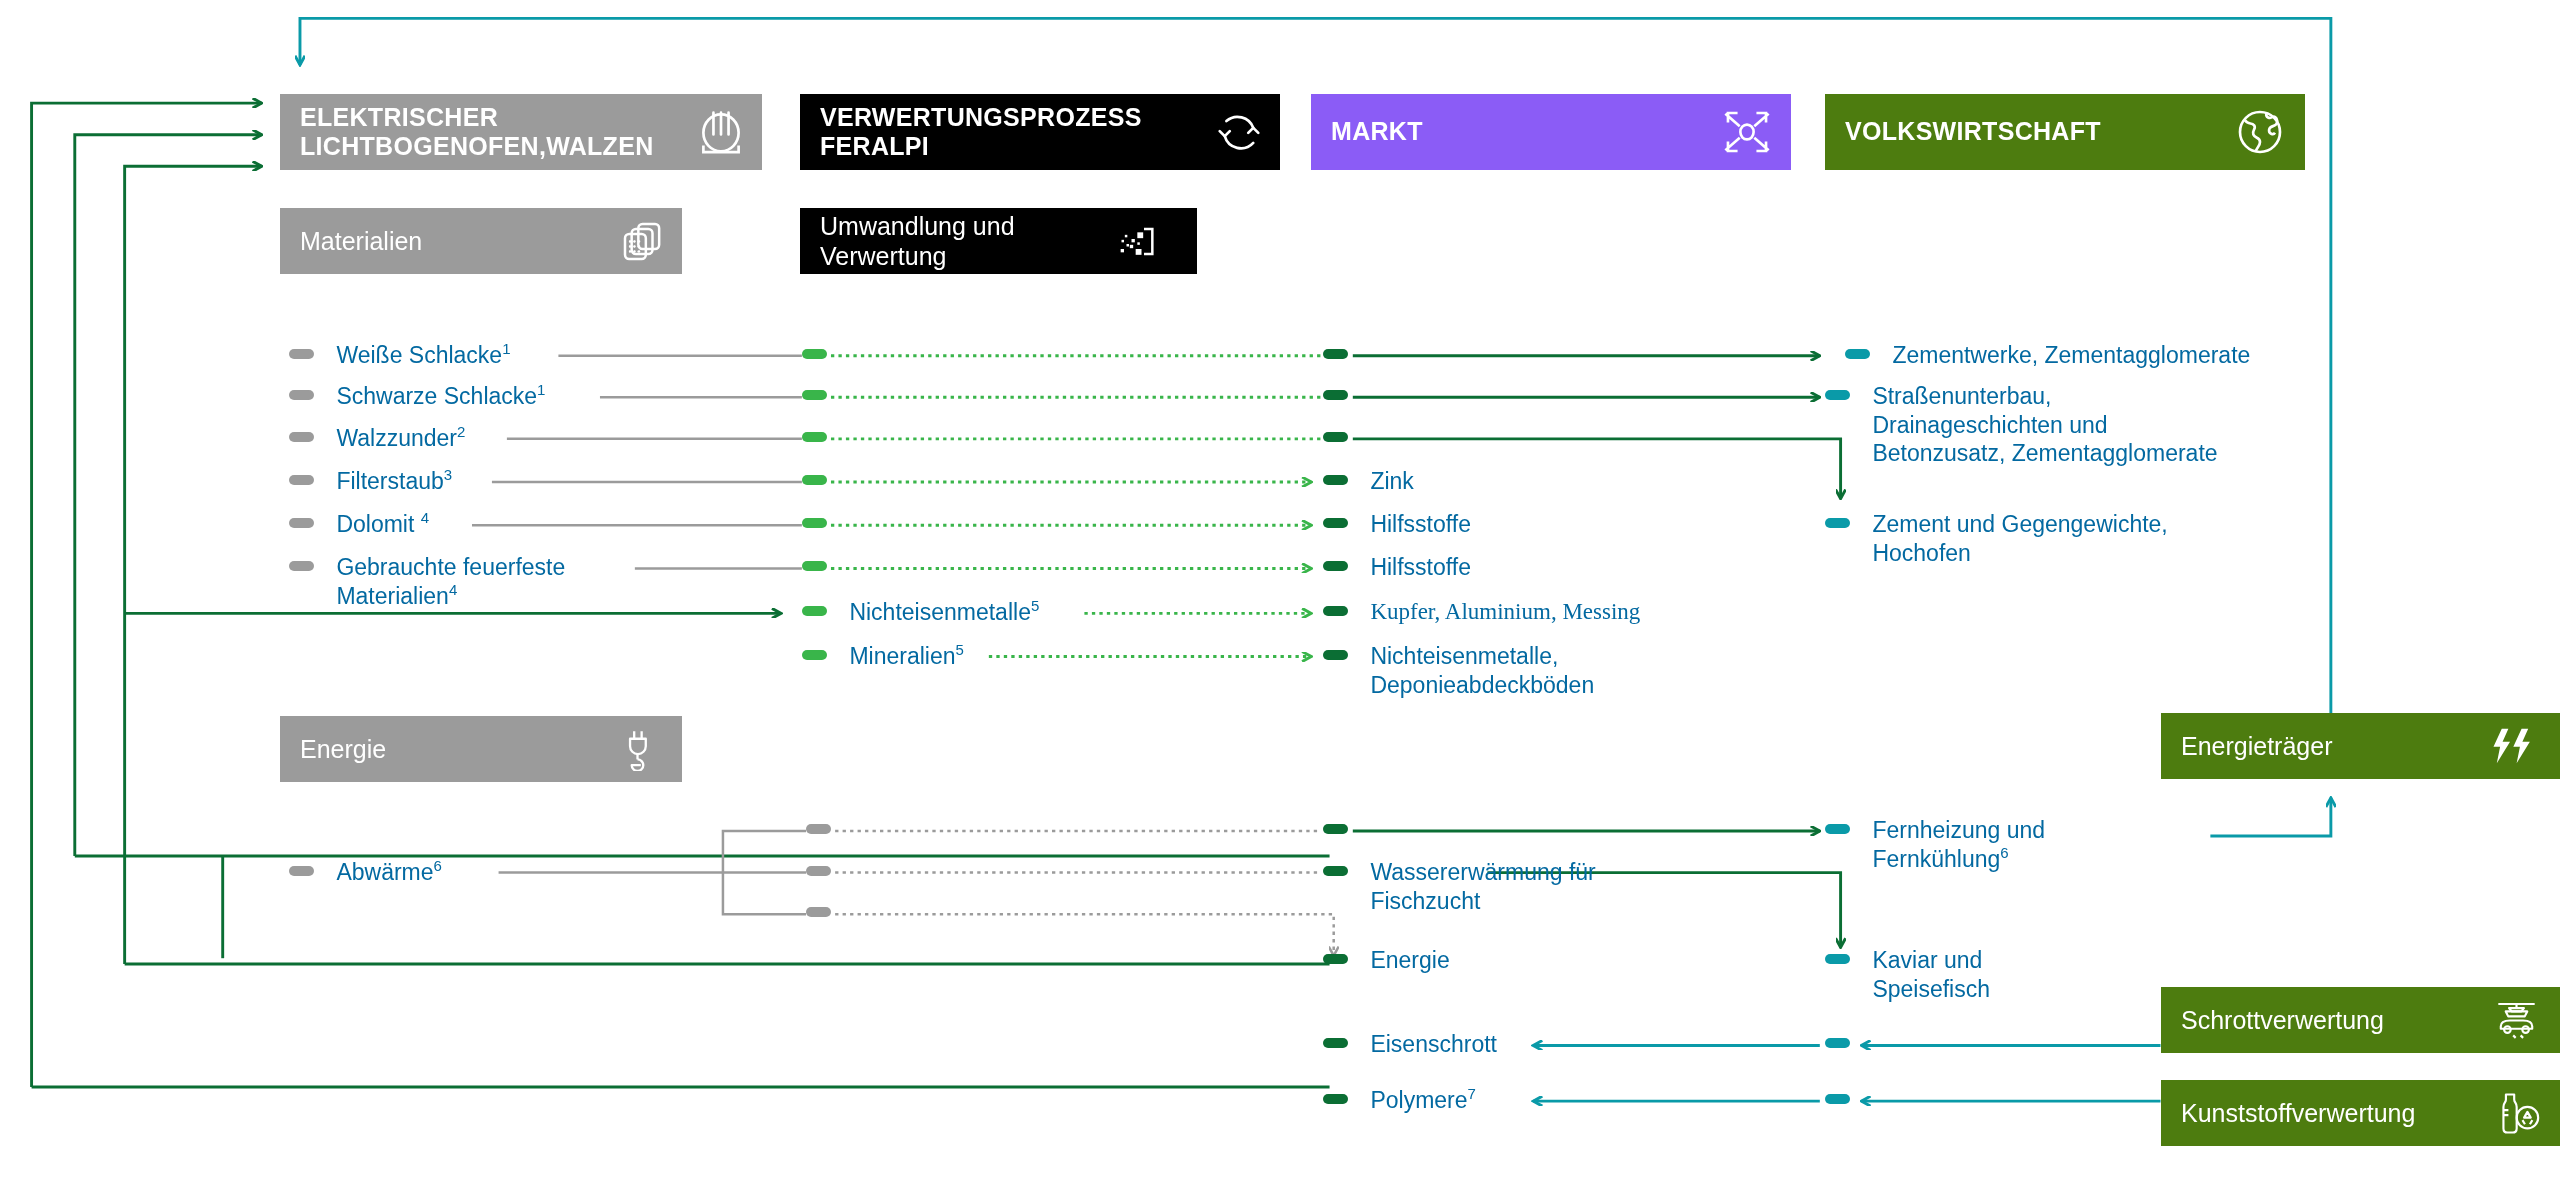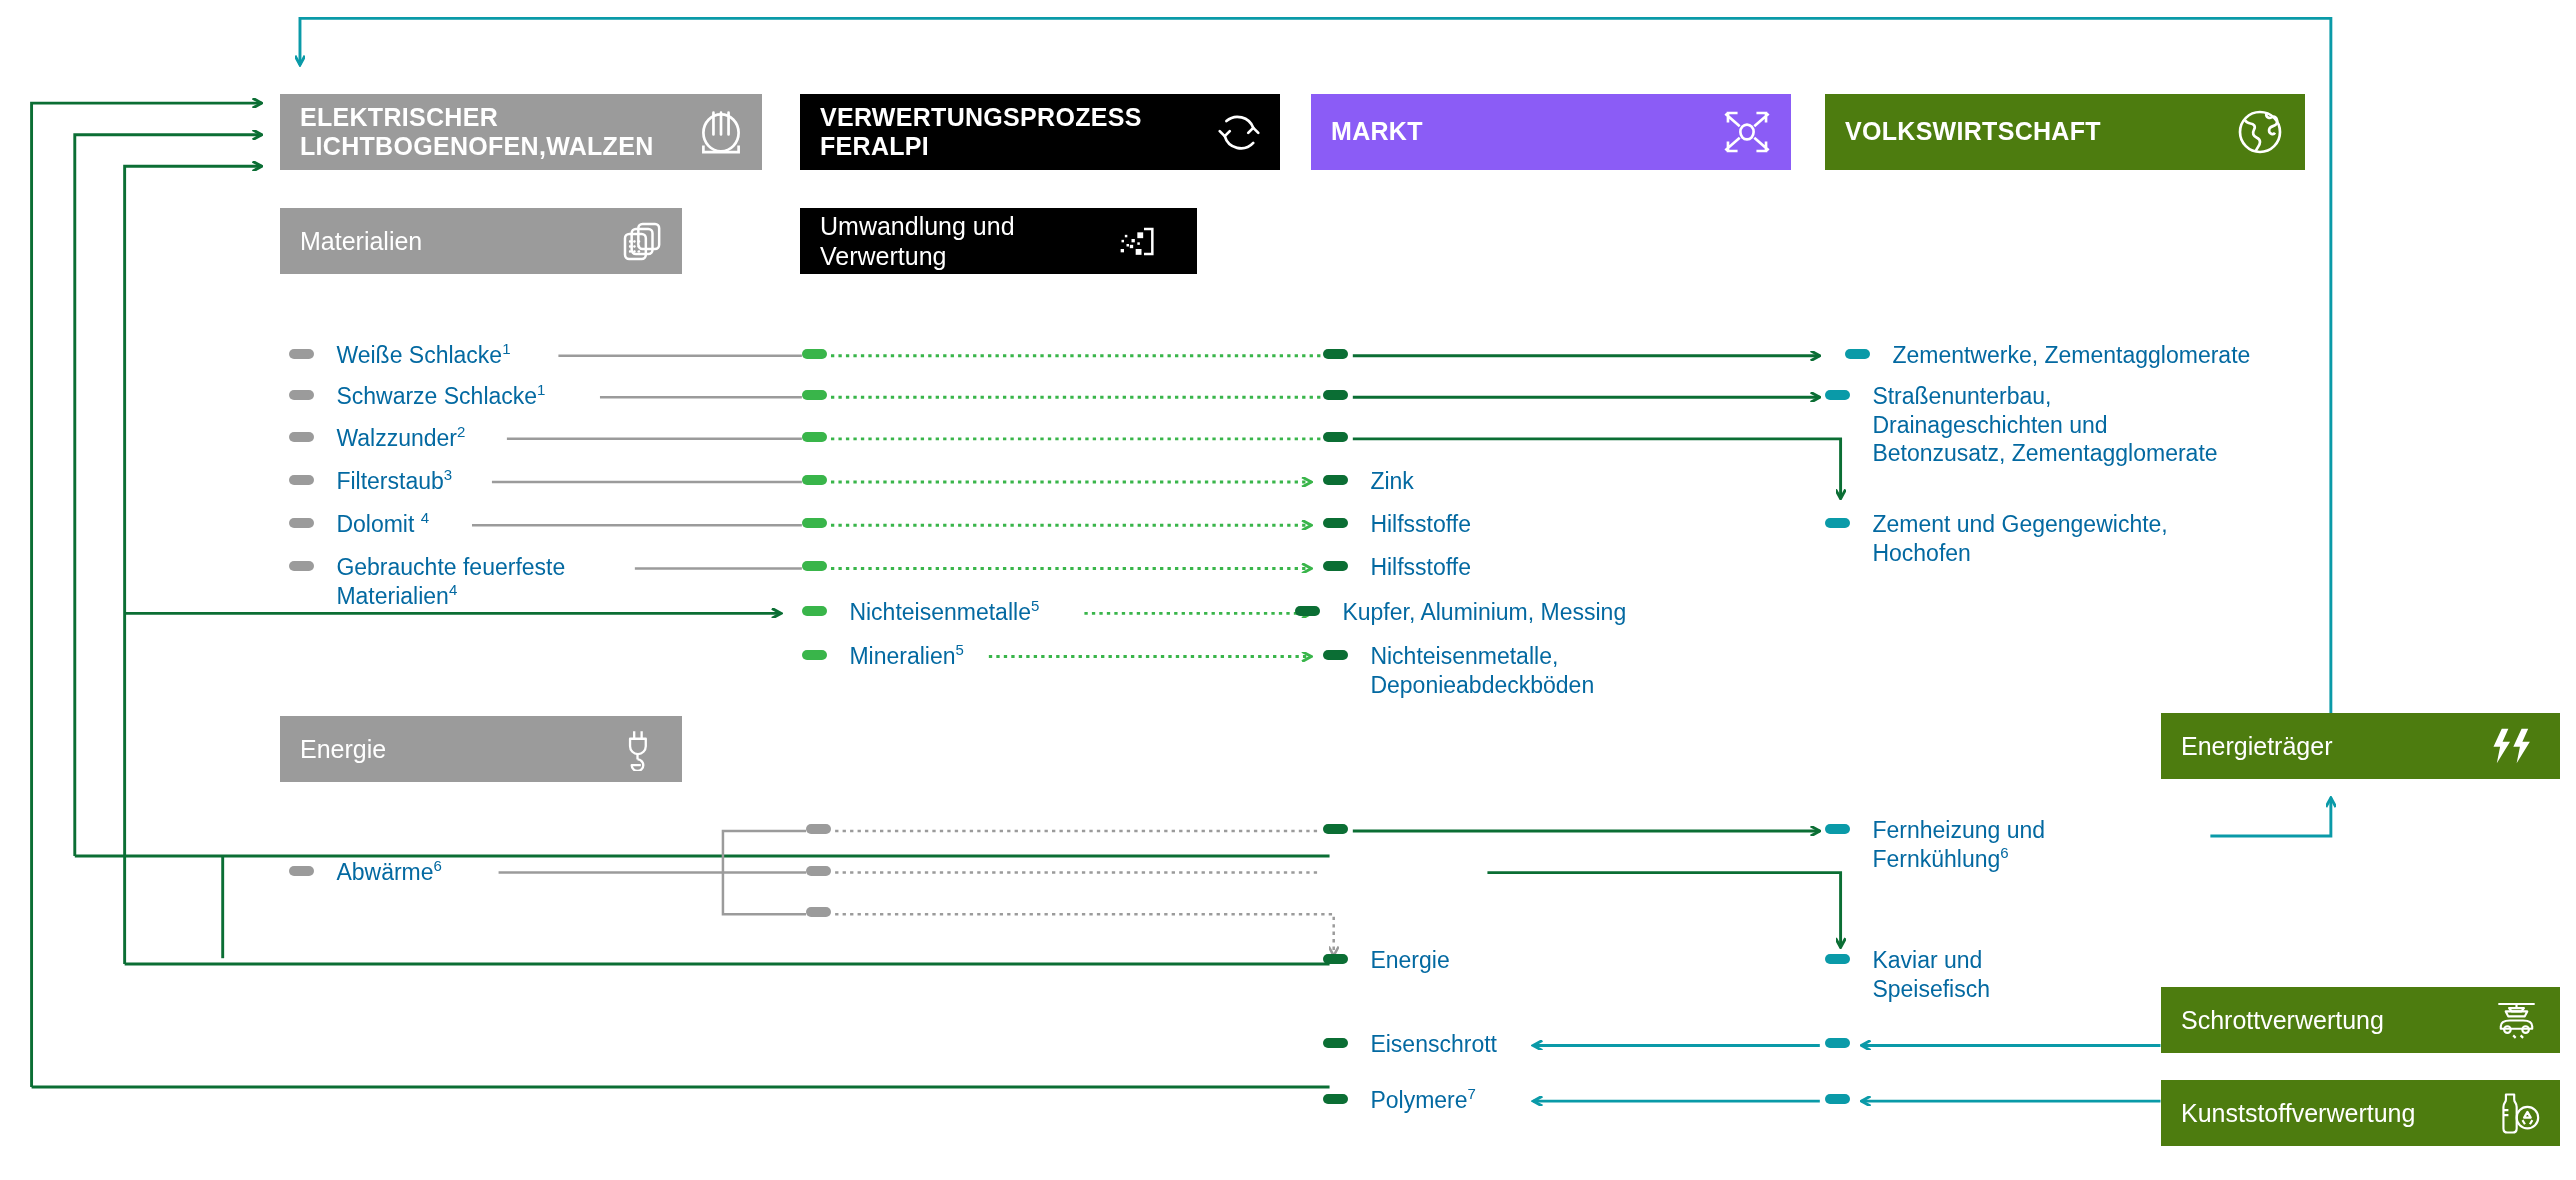--- a/index.html
+++ b/index.html
@@ -343,21 +343,21 @@
     <span class="lbl"><span>Zink</span></span>
   </div>
   <div class="item" style="left:1323px;top:510px;">
     <span class="pill dgreen"></span>
     <span class="lbl"><span>Hilfsstoffe</span></span>
   </div>
   <div class="item" style="left:1323px;top:553px;">
     <span class="pill dgreen"></span>
     <span class="lbl"><span>Hilfsstoffe</span></span>
   </div>
-  <div class="item" style="left:1295px;top:598px;">
+  <div class="item" style="left:1323px;top:598px;font-family:Liberation Serif, serif;">
     <span class="pill dgreen"></span>
     <span class="lbl"><span>Kupfer, Aluminium, Messing</span></span>
   </div>
   <div class="item" style="left:1323px;top:642px;">
     <span class="pill dgreen"></span>
     <span class="lbl"><span>Nichteisenmetalle,
 Deponieabdeckböden</span></span>
   </div>
 
   <div class="item" style="left:1845px;top:341px;">
@@ -387,20 +387,25 @@
   <div class="item" style="left:806px;top:858px;">
       <span class="pill g"></span>
     </div>
   <div class="item" style="left:806px;top:899px;">
       <span class="pill g"></span>
     </div>
 
   <div class="item" style="left:1323px;top:816px;">
       <span class="pill dgreen"></span>
     </div>
+  <div class="item" style="left:1323px;top:858px;">
+    <span class="pill dgreen"></span>
+    <span class="lbl"><span>Wassererwärmung für
+Fischzucht</span></span>
+  </div>
   <div class="item" style="left:1323px;top:946px;">
     <span class="pill dgreen"></span>
     <span class="lbl"><span>Energie</span></span>
   </div>
 
   <div class="item" style="left:1825px;top:816px;">
     <span class="pill teal"></span>
     <span class="lbl"><span>Fernheizung und
 Fernkühlung</span><sup>6</sup></span>
   </div>

